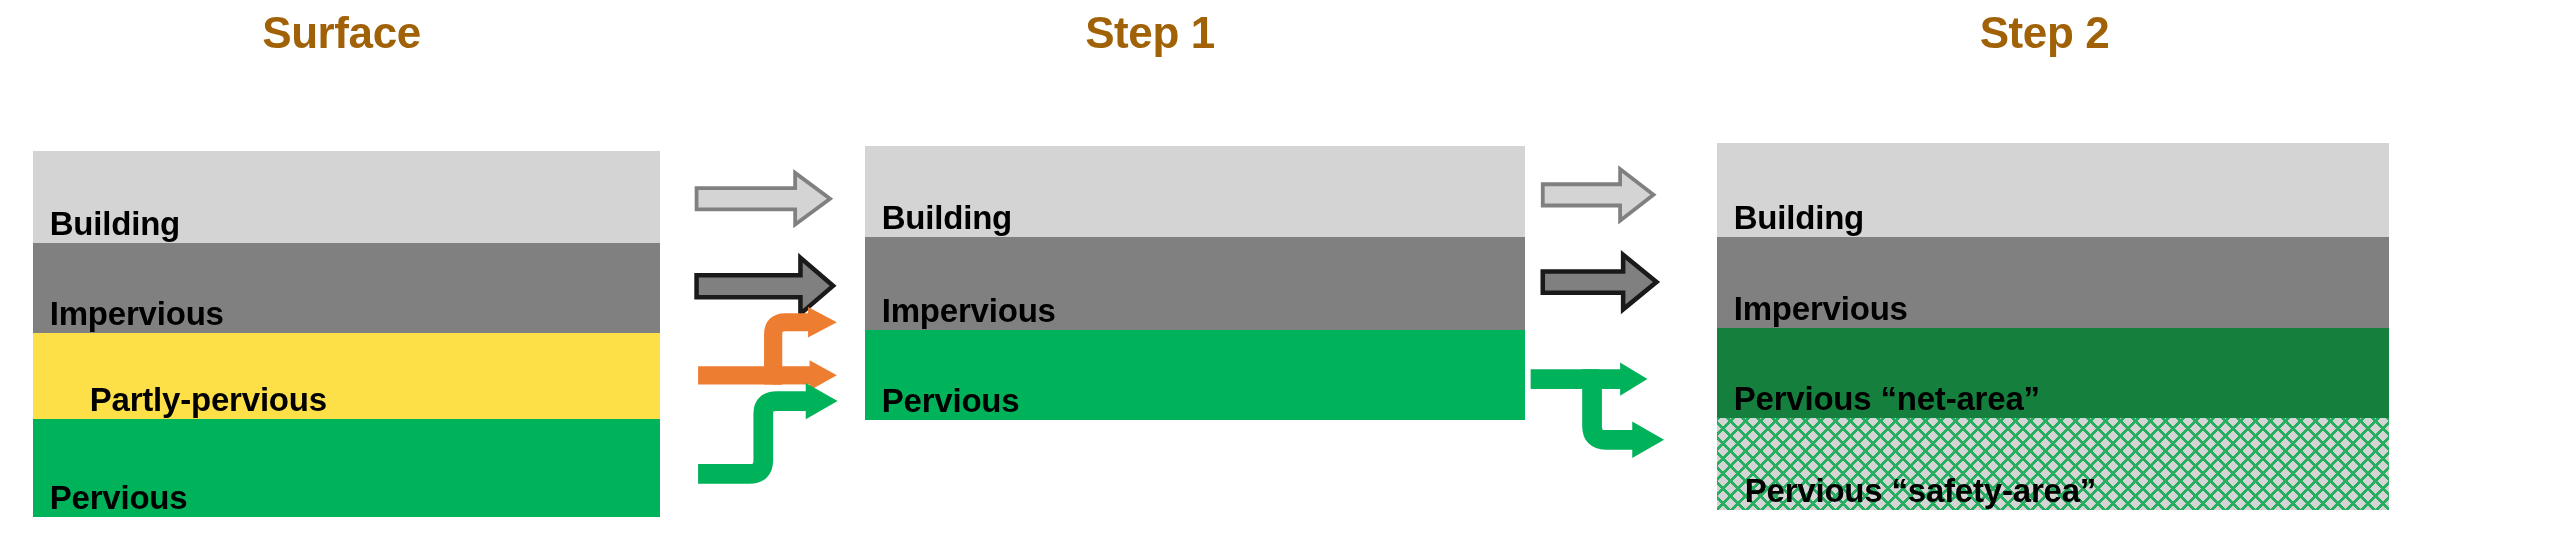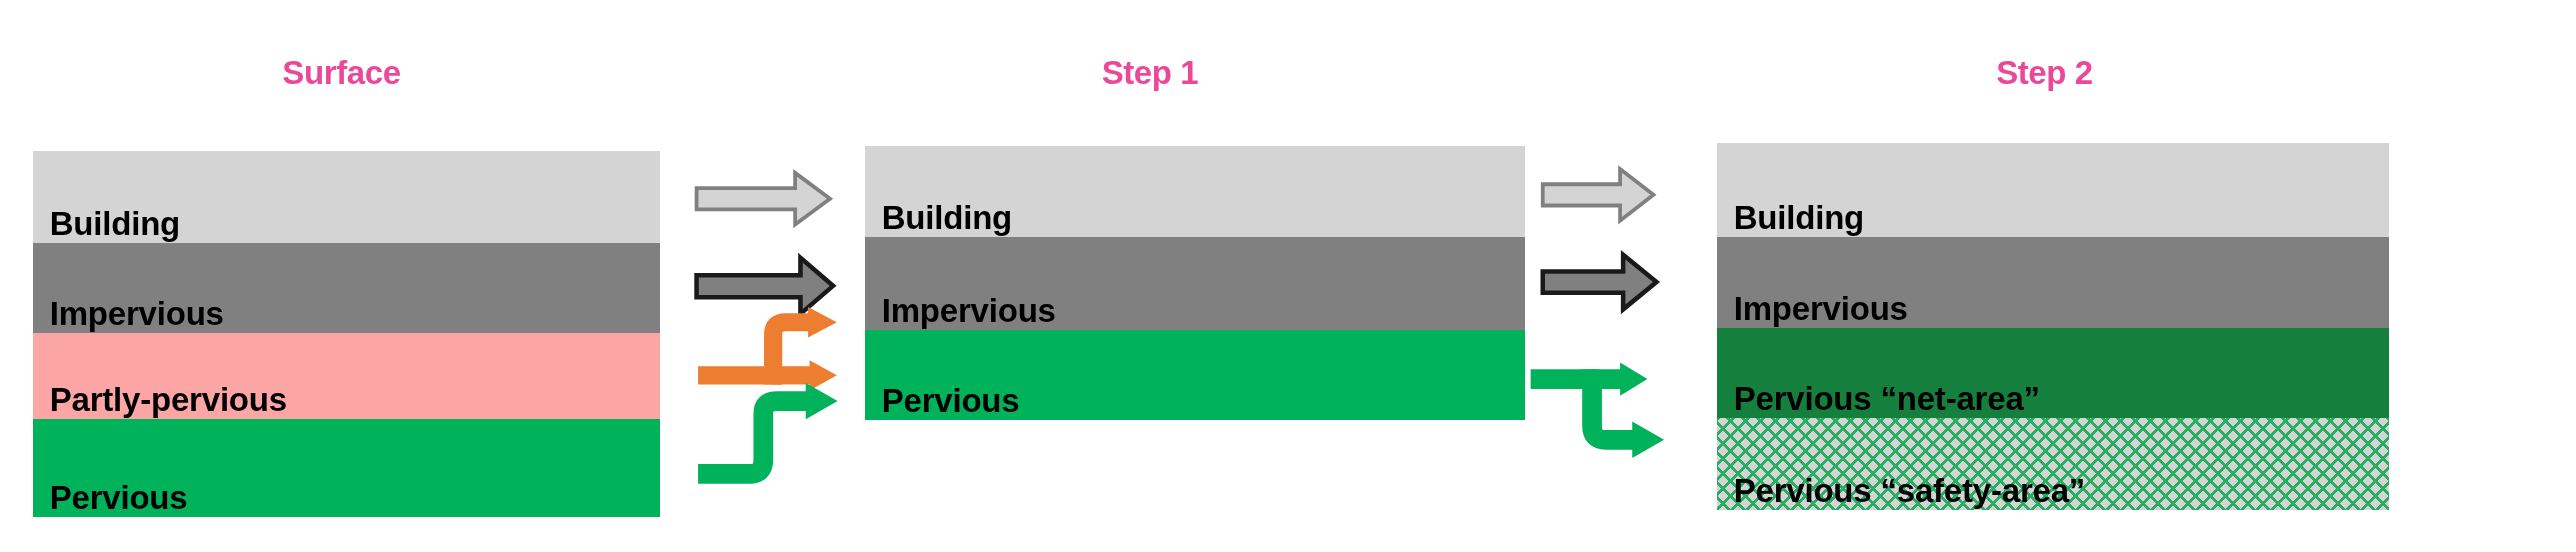--- a/index.html
+++ b/index.html
@@ -2,26 +2,25 @@
 <html style="font-size:12px"><head>
 <meta charset="utf-8">
 <style>
   html,body{margin:0;padding:0;background:#ffffff;}
   body{width:2576px;height:552px;position:relative;overflow:hidden;
        font-family:"Liberation Sans","DejaVu Sans",sans-serif;}
 
   .col-title{
     position:absolute;
     font-weight:bold;
-    font-size:33px;
-    color:#ec4899;
+    font-size:44px;
+    color:#a16207;
     text-align:center;
     letter-spacing:-0.4px;
     white-space:nowrap;
-    margin-top:46px;
   }
 
   .stack{position:absolute;}
 
   .band{
     position:relative;
     box-sizing:border-box;
     display:flex;
     align-items:flex-end;
   }
@@ -65,21 +64,21 @@
 <div class="stack" style="left:33px;top:151px;width:627px;height:366px;">
 
   <div class="band" style="height:92px;background:#d4d4d4;">
     <span class="band-label">Building</span>
   </div>
 
   <div class="band" style="height:90px;background:#808080;">
     <span class="band-label">Impervious</span>
   </div>
 
-  <div class="band" style="height:86px;background:#fca5a5;">
+  <div class="band" style="height:86px;background:#fde047;padding-left:40px;">
     <span class="band-label">Partly-pervious</span>
   </div>
 
   <div class="band" style="height:98px;background:#00B25A;">
     <span class="band-label">Pervious</span>
   </div>
 </div>
 
 <div class="stack" style="left:865px;top:146px;width:660px;height:273px;">
 
@@ -103,21 +102,21 @@
   </div>
 
   <div class="band" style="height:91px;background:#808080;">
     <span class="band-label">Impervious</span>
   </div>
 
   <div class="band" style="height:90px;background:#15803d;">
     <span class="band-label">Pervious “net-area”</span>
   </div>
 
-  <div class="band" style="height:92px;background:#8b5cf6;">
+  <div class="band" style="height:92px;background:#8b5cf6;padding-left:11px;">
     <span class="hatch"></span>
     <span class="band-label">Pervious “safety-area”</span>
   </div>
 </div>
 
 <svg class="arrow-layer" viewBox="0 0 3396 728" width="2576" height="552" xmlns="http://www.w3.org/2000/svg">
 
   <polygon points="918,248 1048,248 1048,228 1094,262 1048,296 1048,276 918,276" fill="#d4d4d4" stroke="#808080" stroke-width="5" stroke-linejoin="miter"></polygon>
 
   <polygon points="918,363 1055,363 1055,340 1098,377 1055,414 1055,392 918,392" fill="#808080" stroke="#1a1a1a" stroke-width="6" stroke-linejoin="miter"></polygon>

